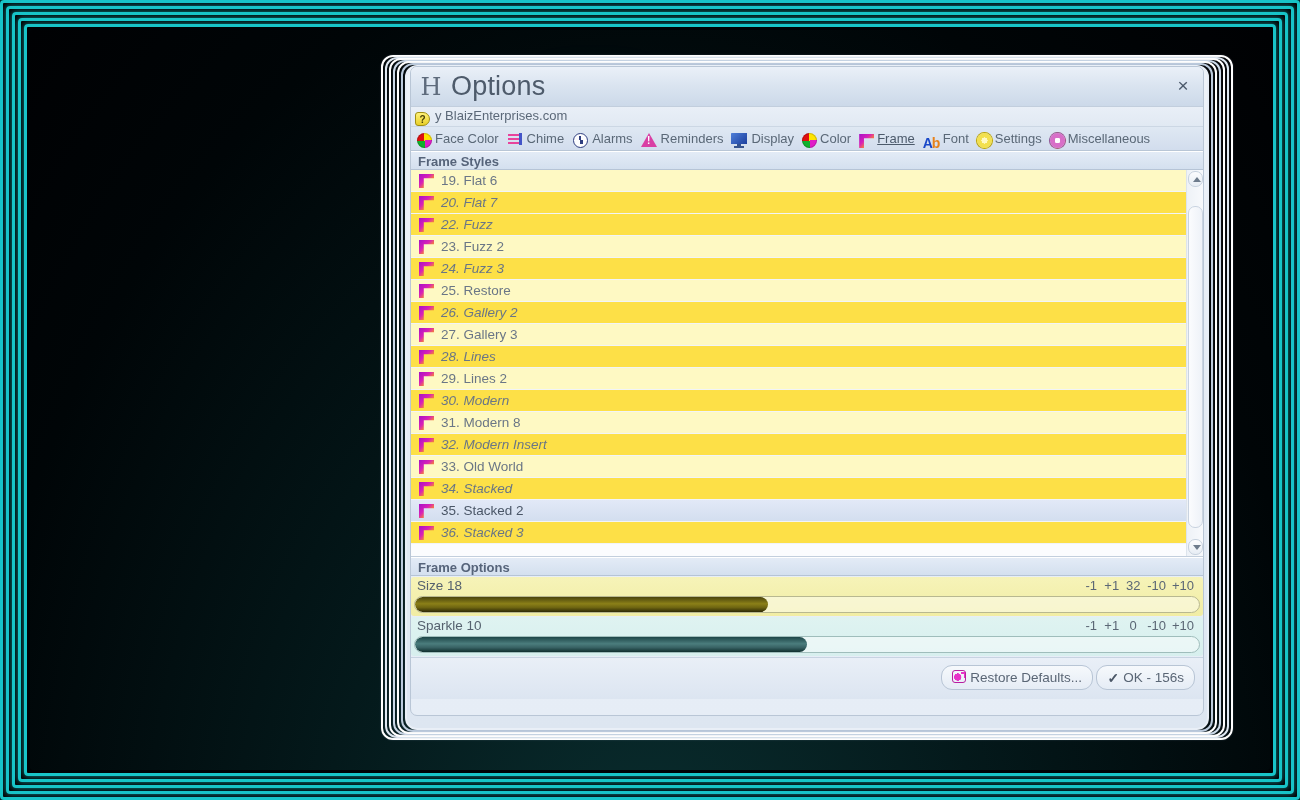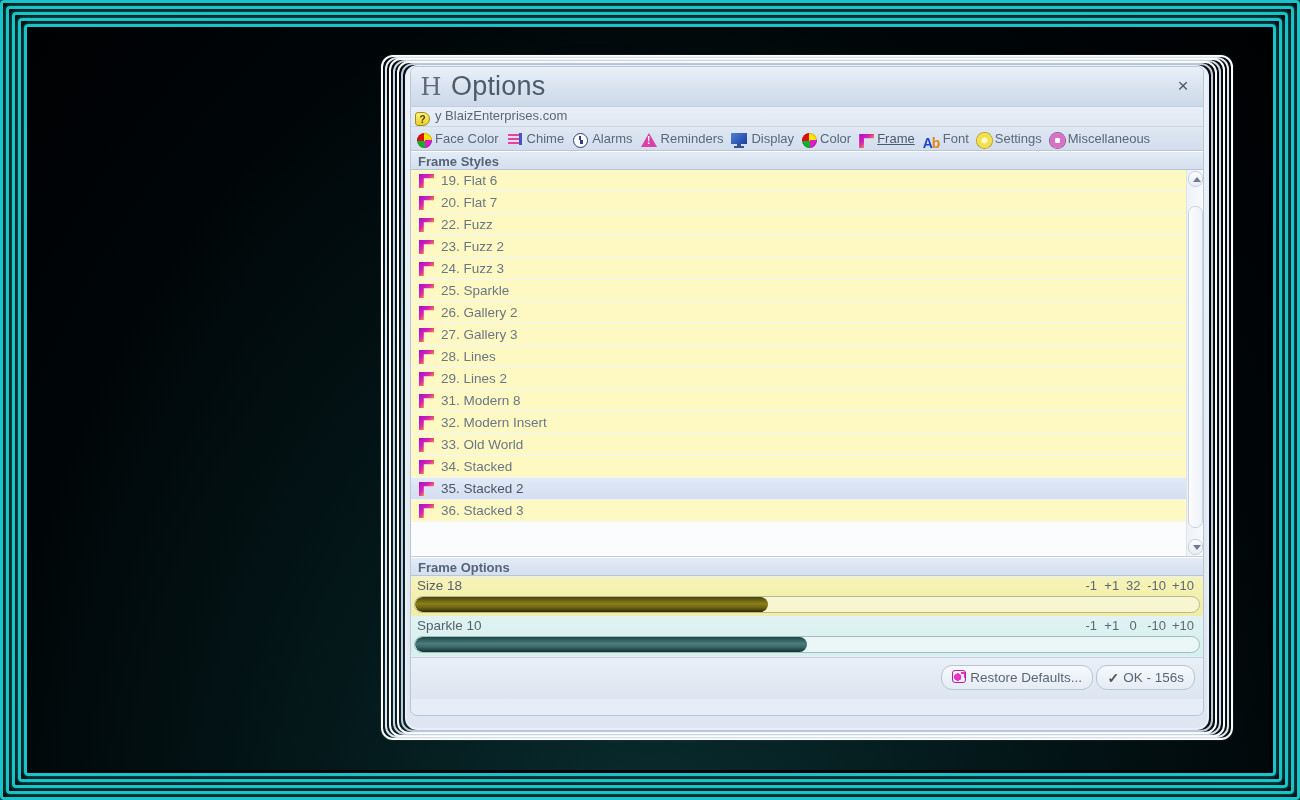--- a/index.html
+++ b/index.html
@@ -271,21 +271,21 @@
     position: relative;
     height: 22px;
     line-height: 22px;
     font-size: 13.5px;
     color: #6a7686;
     padding-left: 30px;
     border-bottom: 1px solid #f1f4f8;
     cursor: pointer;
     white-space: nowrap;
   }
-  .list-row.odd  { background: #fef9c3; }
+  .list-row.odd  { background: #fde047; font-style: italic; }
   .list-row.even { background: #fef9c3; }
   .list-row.selected {
     background: linear-gradient(180deg,#e2e9f7 0%,#d3deef 100%);
     color: #4a5667;
   }
   .list-row .row-icon {
     position: absolute;
     left: 8px; top: 4px;
     width: 15px; height: 14px;
     background: linear-gradient(135deg,#a510c8 0%, #d921b8 40%, #ff9e12 72%, #ffe400 100%);
@@ -466,25 +466,26 @@
     <div class="tab-bar" id="tab-bar"><div class="tab"><span class="ticon ic-facecolor"></span><span class="tlabel">Face Color</span></div><div class="tab"><span class="ticon ic-chime"></span><span class="tlabel">Chime</span></div><div class="tab"><span class="ticon ic-alarms"></span><span class="tlabel">Alarms</span></div><div class="tab"><span class="ticon ic-reminders"></span><span class="tlabel">Reminders</span></div><div class="tab"><span class="ticon ic-display"></span><span class="tlabel">Display</span></div><div class="tab"><span class="ticon ic-color"></span><span class="tlabel">Color</span></div><div class="tab active"><span class="ticon ic-frame"></span><span class="tlabel">Frame</span></div><div class="tab"><span class="ticon ic-font"><span class="a">A</span><span class="b">b</span></span><span class="tlabel">Font</span></div><div class="tab"><span class="ticon ic-gear"></span><span class="tlabel">Settings</span></div><div class="tab"><span class="ticon ic-gear2"></span><span class="tlabel">Miscellaneous</span></div></div>
 
     <div class="section-head">Frame Styles</div>
     <div class="list-wrap">
       <div class="list-inner" id="style-list">
           <div class="list-row even"><span class="row-icon"></span><span>19</span>. <span>Flat 6</span></div>
           <div class="list-row odd"><span class="row-icon"></span><span>20</span>. <span>Flat 7</span></div>
           <div class="list-row odd"><span class="row-icon"></span><span>22</span>. <span>Fuzz</span></div>
           <div class="list-row even"><span class="row-icon"></span><span>23</span>. <span>Fuzz 2</span></div>
           <div class="list-row odd"><span class="row-icon"></span><span>24</span>. <span>Fuzz 3</span></div>
-          <div class="list-row even"><span class="row-icon"></span><span>25</span>. <span>Sparkle</span></div>
+          <div class="list-row even"><span class="row-icon"></span><span>25</span>. <span>Restore</span></div>
           <div class="list-row odd"><span class="row-icon"></span><span>26</span>. <span>Gallery 2</span></div>
           <div class="list-row even"><span class="row-icon"></span><span>27</span>. <span>Gallery 3</span></div>
           <div class="list-row odd"><span class="row-icon"></span><span>28</span>. <span>Lines</span></div>
           <div class="list-row even"><span class="row-icon"></span><span>29</span>. <span>Lines 2</span></div>
+          <div class="list-row odd"><span class="row-icon"></span><span>30</span>. <span>Modern</span></div>
           <div class="list-row even"><span class="row-icon"></span><span>31</span>. <span>Modern 8</span></div>
           <div class="list-row odd"><span class="row-icon"></span><span>32</span>. <span>Modern Insert</span></div>
           <div class="list-row even"><span class="row-icon"></span><span>33</span>. <span>Old World</span></div>
           <div class="list-row odd"><span class="row-icon"></span><span>34</span>. <span>Stacked</span></div>
           <div class="list-row even selected"><span class="row-icon"></span><span>35</span>. <span>Stacked 2</span></div>
           <div class="list-row odd"><span class="row-icon"></span><span>36</span>. <span>Stacked 3</span></div>
         </div>
       <div class="scrollbar">
         <div class="sb-btn up">
             <span class="sb-arrow"></span>

